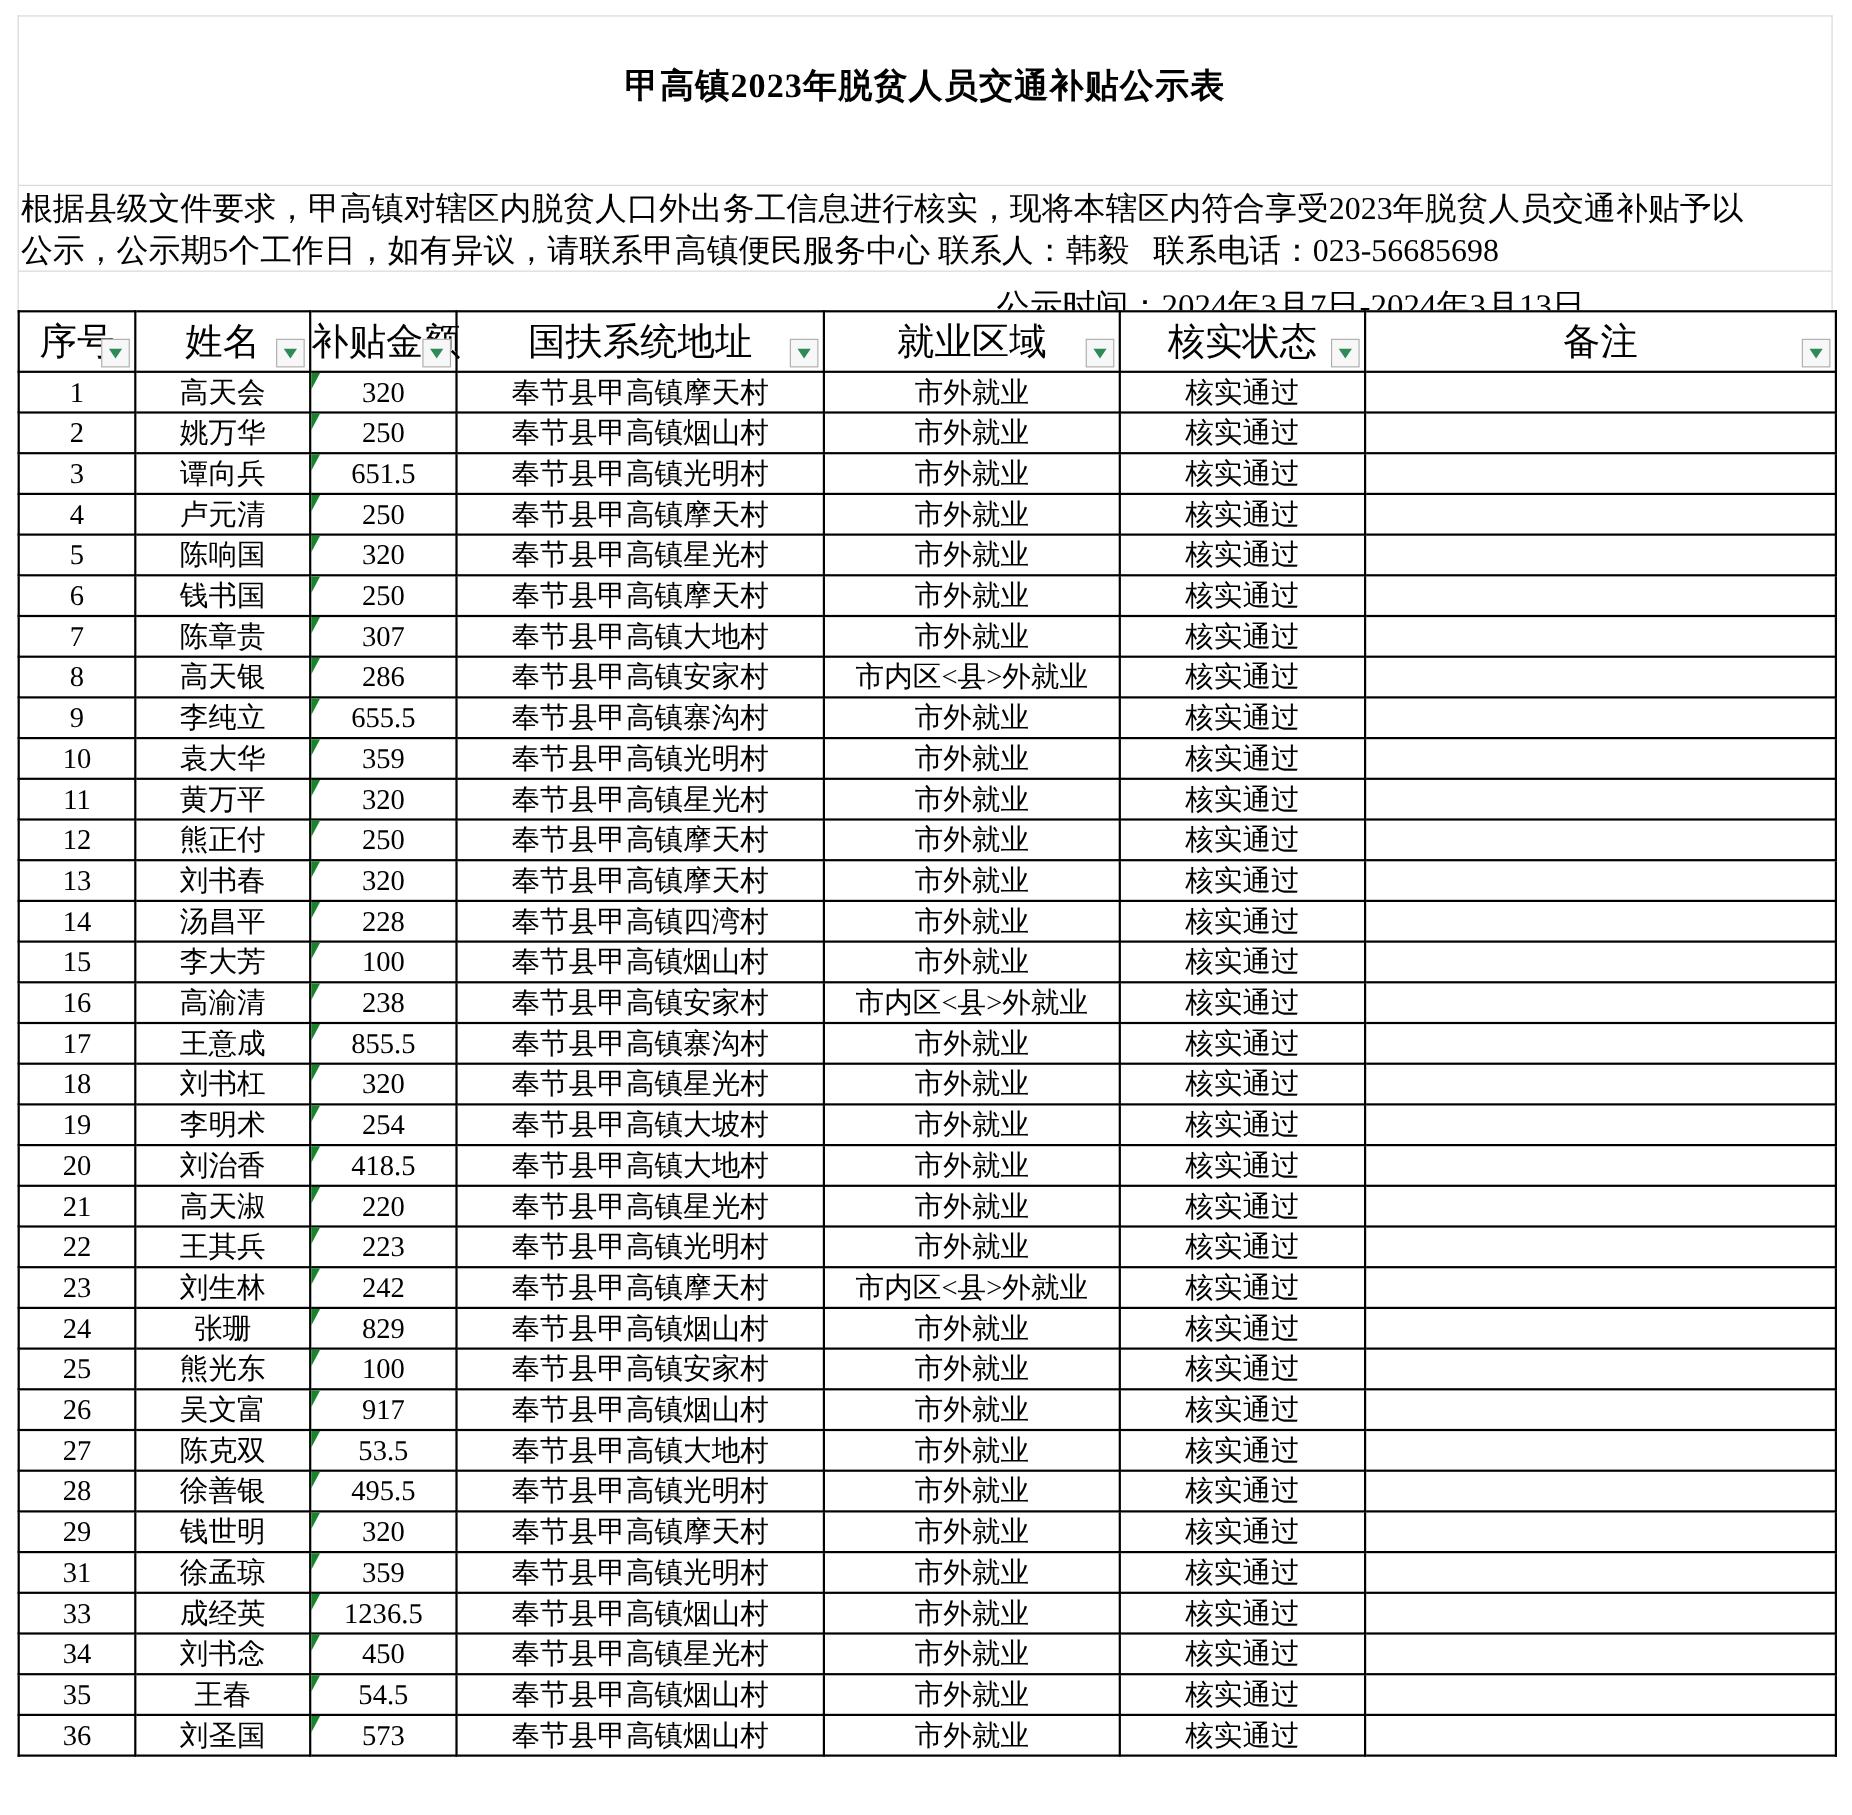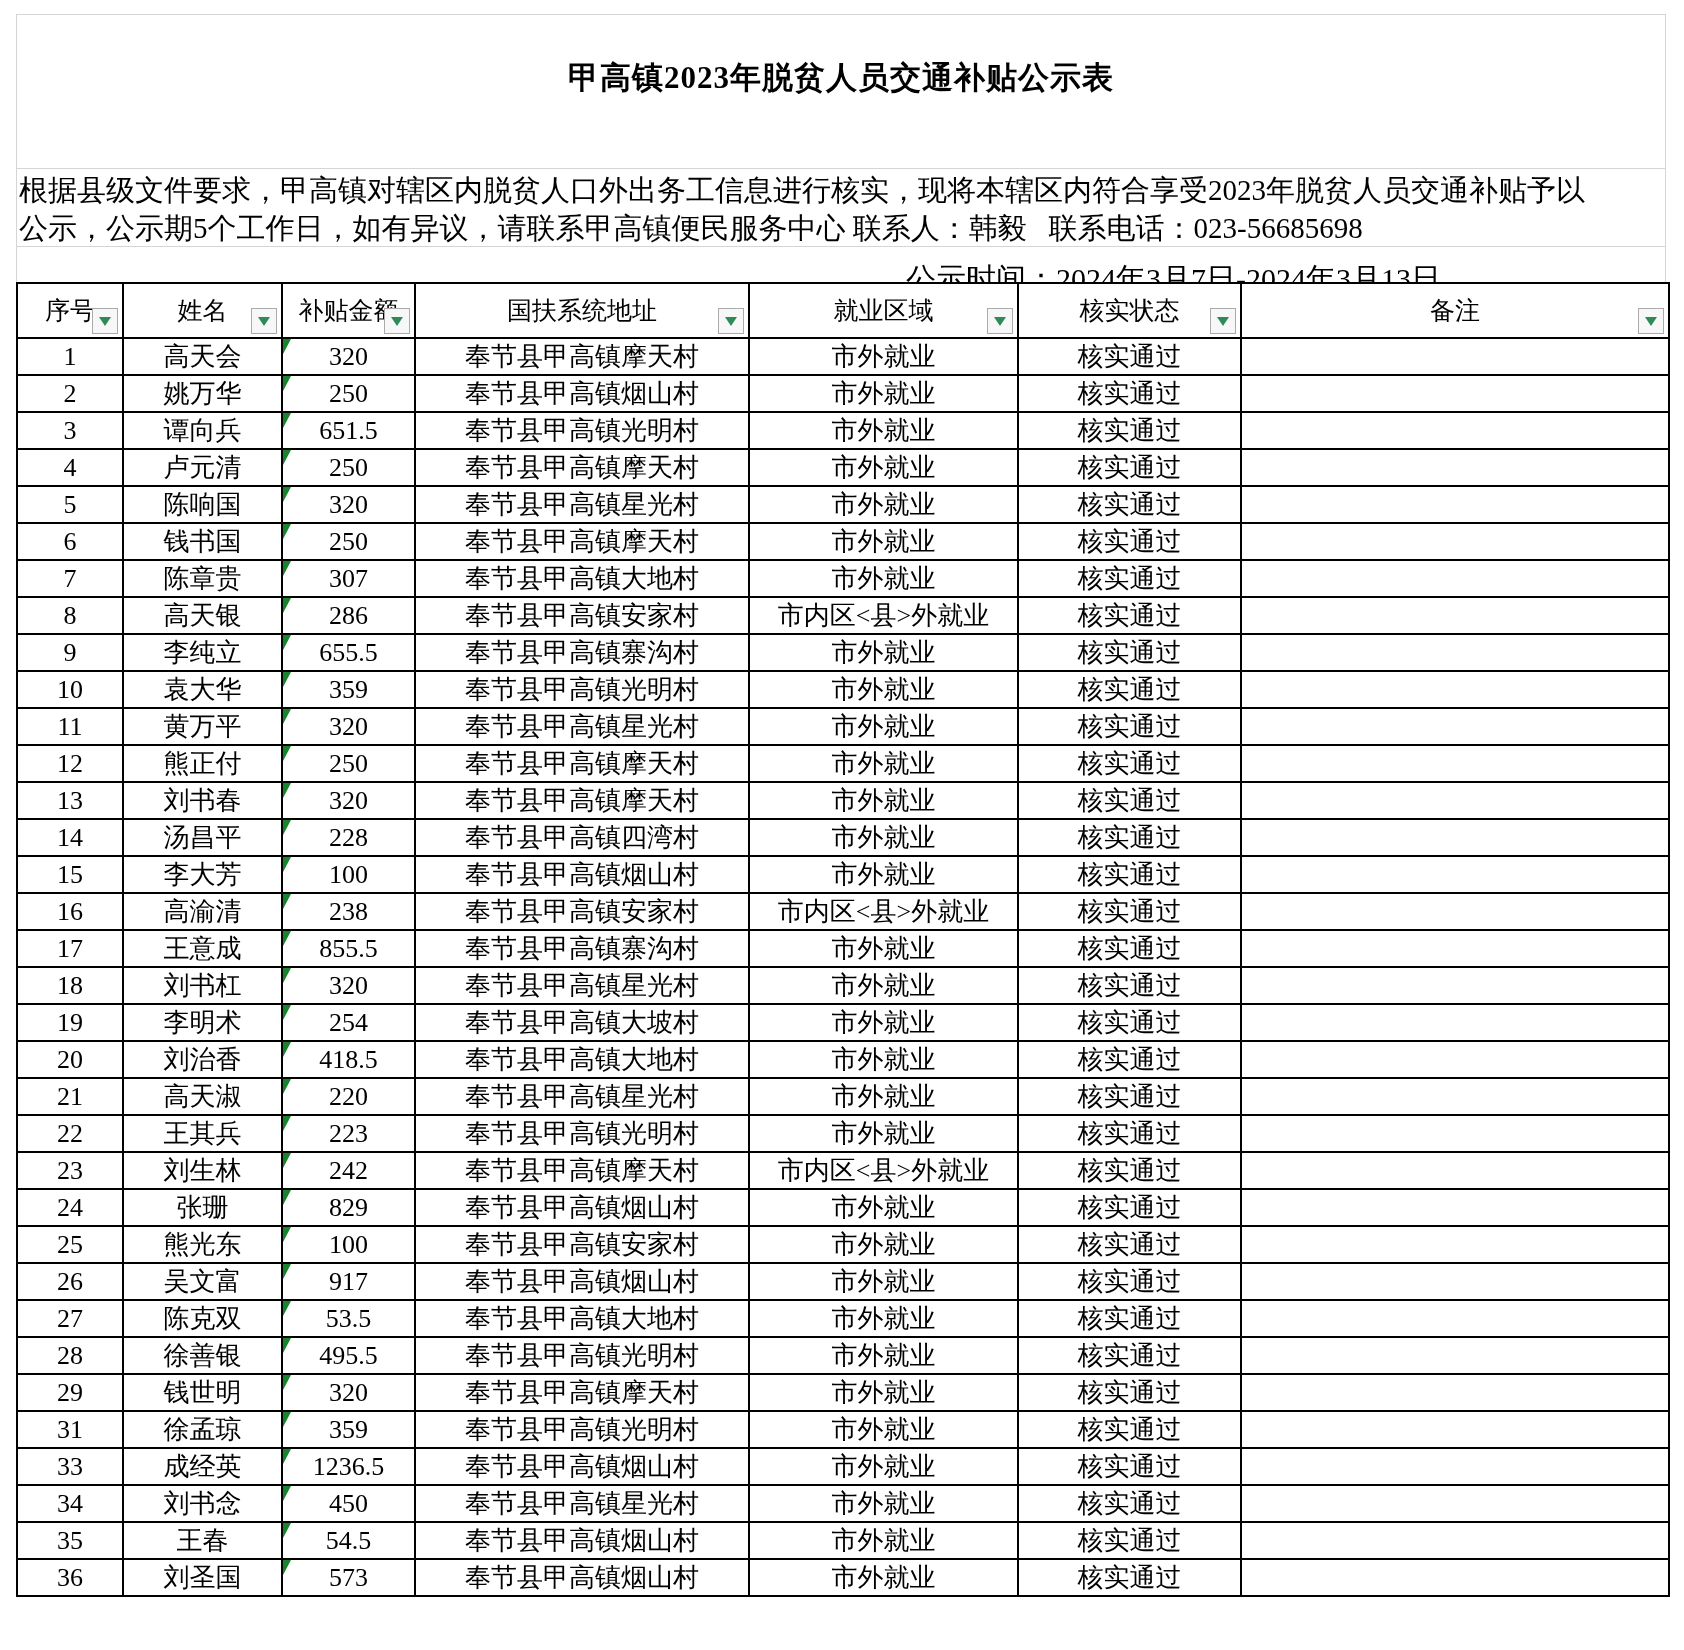--- a/index.html
+++ b/index.html
@@ -38,21 +38,21 @@
   col.col-name{width:159px;}
   col.col-amount{width:133px;}
   col.col-address{width:334px;}
   col.col-region{width:269px;}
   col.col-status{width:223px;}
   col.col-remark{width:428px;}
   th,td{
     border:2px solid #000;text-align:center;vertical-align:middle;
     padding:0;position:relative;overflow:visible;
   }
-  th{height:53px;font-size:25px;font-weight:normal;}
+  th{height:53px;font-size:34px;font-weight:normal;}
   td{height:34px;font-size:26px;}
   .th-label{white-space:nowrap;}
   
   .filter-btn{
     position:absolute;right:4px;bottom:3px;width:26px;height:26px;
     background:#f7f7f7;border:1px solid #ababab;box-sizing:border-box;
     display:flex;align-items:center;justify-content:center;
   }
   .filter-tri{
     width:0;height:0;display:block;

